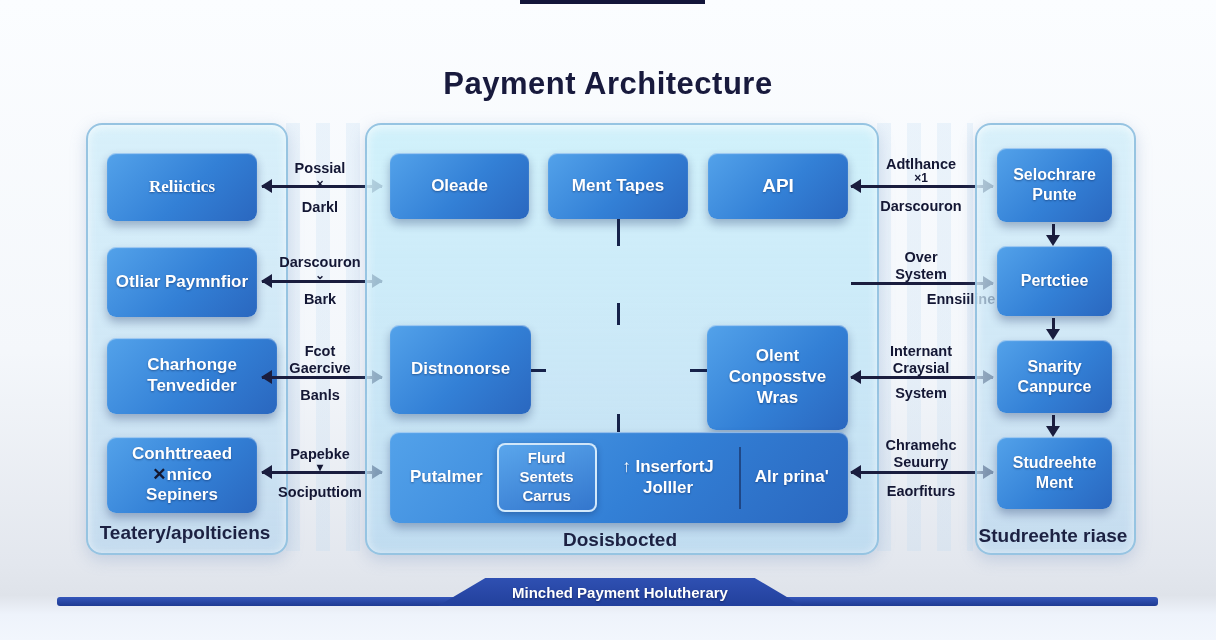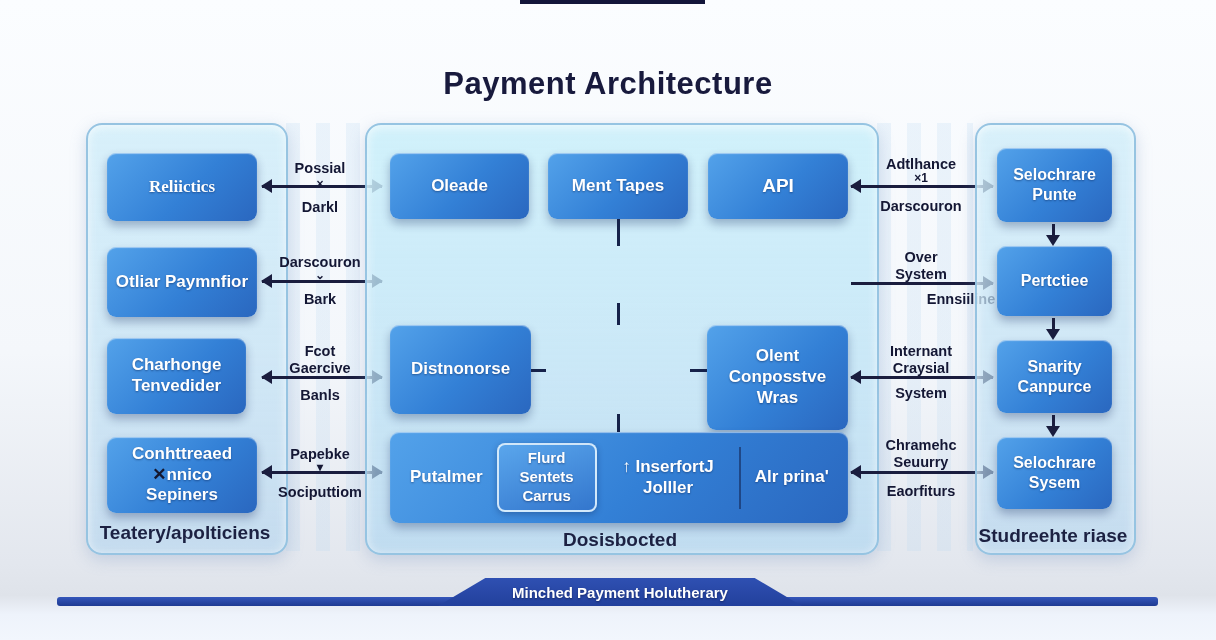--- a/index.html
+++ b/index.html
@@ -63,21 +63,21 @@
 
   <div class="title">Payment Architecture</div>
 
   <div class="panel" style="left:86px;top:123px;width:198px;height:428px;"></div>
   <div class="bluebox" style="left:107px;top:153px;width:150px;height:68px;font-family:Liberation Serif, serif;">
     <span>Reliictics</span>
   </div>
   <div class="bluebox" style="left:107px;top:247px;width:150px;height:70px;">
     <span>Otliar Paymnfior</span>
   </div>
-  <div class="bluebox" style="left:107px;top:338px;width:139px;height:76px;">
+  <div class="bluebox" style="left:107px;top:338px;width:170px;height:76px;">
     <span>Charhonge Tenvedider</span>
   </div>
   <div class="bluebox" style="left:107px;top:437px;width:150px;height:76px;">
     <div>
       <span>Conhttreaed</span><br>
       <span class="glyph-dark">✕</span><span>nnico Sepiners</span>
     </div>
   </div>
   <div class="caption" style="left:96px;top:522px;width:178px;">Teatery/apolticiens</div>
 
@@ -164,21 +164,21 @@
   <div class="varrow" style="left:1052px;top:224px;height:13px;"></div>
   <div class="bluebox" style="left:997px;top:246px;width:115px;height:70px;font-size:16px;">
     <span>Pertctiee</span>
   </div>
   <div class="varrow" style="left:1052px;top:318px;height:13px;"></div>
   <div class="bluebox" style="left:997px;top:340px;width:115px;height:73px;font-size:16px;">
     <span>Snarity Canpurce</span>
   </div>
   <div class="varrow" style="left:1052px;top:415px;height:13px;"></div>
   <div class="bluebox" style="left:997px;top:437px;width:115px;height:72px;font-size:16px;">
-    <span>Selochrare Sysem</span>
+    <span>Studreehte Ment</span>
   </div>
   <div class="caption" style="left:978px;top:525px;width:150px;">Studreehte riase</div>
 
   <div class="banner-band"></div>
   <div class="banner-trap">
     <span>Minched Payment Holutherary</span>
   </div>
 
 </div>
 

